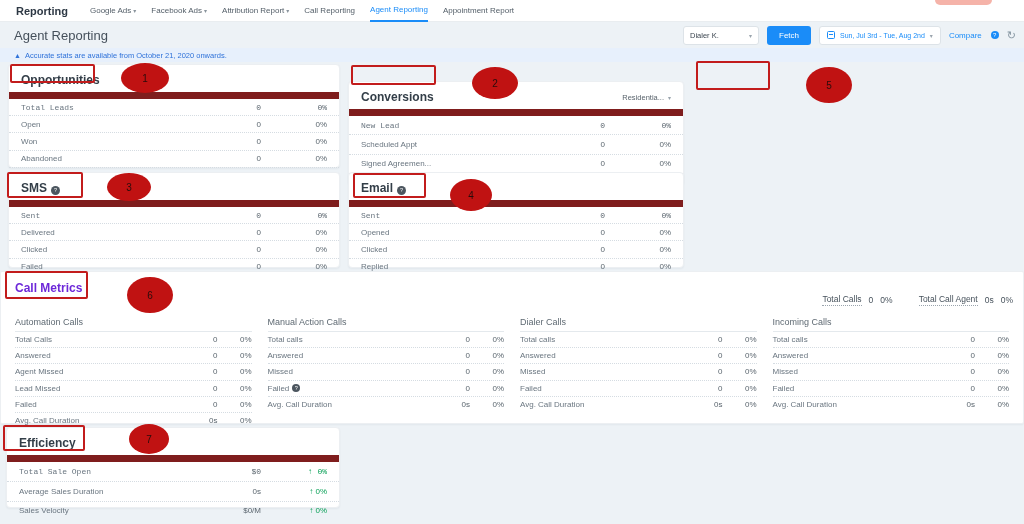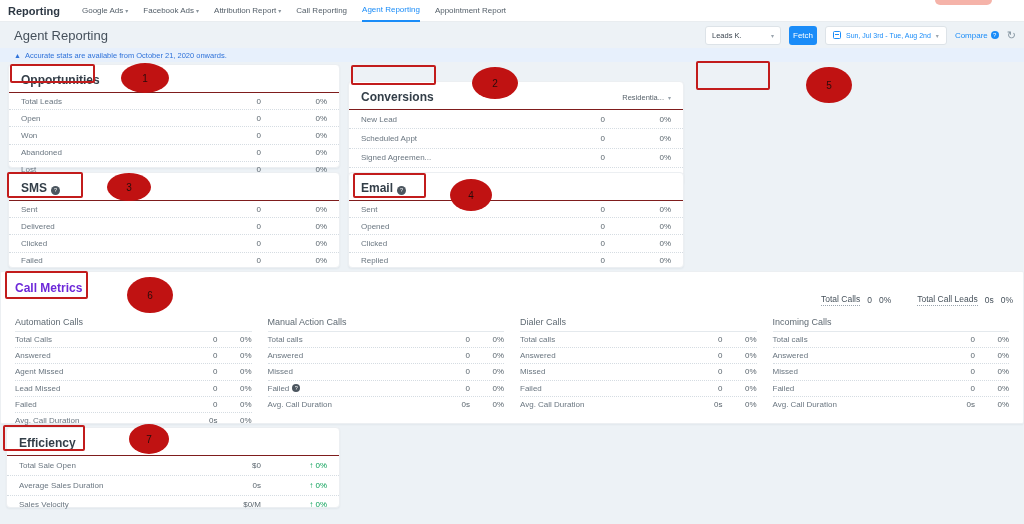--- a/index.html
+++ b/index.html
@@ -2,42 +2,42 @@
 <html><head>
 <meta charset="utf-8">
 <style>
   * { margin:0; padding:0; box-sizing:border-box; }
   html,body { width:1024px; height:524px; }
   body { font-family:"Liberation Sans", sans-serif; background:#edf2f6; position:relative; overflow:hidden; }
   .page { position:absolute; inset:0; }
 
   
   .topnav { position:absolute; top:0; left:0; right:0; height:22px; background:#ffffff;
-            border-bottom:1px solid #e9edf0; display:flex; align-items:center; padding-left:8px; z-index:5; }
+            border-bottom:1px solid #e9edf0; display:flex; align-items:center; padding-left:16px; z-index:5; }
   .brand { font-size:11px; font-weight:bold; color:#2d3844; margin-right:22px; }
   .tab { font-size:8px; color:#535e68; margin-right:15px; height:22px; display:flex; align-items:center; gap:2px; cursor:pointer; }
   .tab .chev { font-size:6px; color:#8a949d; }
   .tab.active { color:#1a8cf8; border-bottom:2px solid #1a8cf8; }
   .red-clip { position:absolute; left:935px; top:0; width:57px; height:5px; background:#f2998c; opacity:.75; border-radius:0 0 8px 8px; }
 
   
   .header { position:absolute; top:22px; left:0; right:0; height:26px; display:flex; align-items:center;
             justify-content:space-between; padding:0 8px 0 14px; }
   .page-title { font-size:13px; color:#45505b; }
   .controls { display:flex; align-items:center; gap:8px; }
   .select-box { width:76px; height:19px; background:#fff; border:1px solid #dde3e8; border-radius:3px;
                 display:flex; align-items:center; justify-content:space-between; padding:0 6px; font-size:7.5px; color:#3c4650; }
   .select-box .chev, .date-box .chev, .filter .chev { font-size:6px; color:#9aa4ad; }
   .fetch-btn { height:19px; background:#1a8cf8; color:#fff; border:none; border-radius:3px; font-size:8px;
-               padding:0 4px; font-family:inherit; cursor:pointer; }
+               padding:0 12px; font-family:inherit; cursor:pointer; }
   .date-box { height:19px; background:#fff; border:1px solid #dde3e8; border-radius:3px; display:flex;
               align-items:center; gap:5px; padding:0 7px; font-size:7px; color:#1a8cf8; }
   .cal-icon { width:8px; height:8px; border:1px solid #1a8cf8; border-radius:1.5px; position:relative; display:inline-block; }
   .cal-icon::before { content:''; position:absolute; left:1px; right:1px; top:1.5px; border-top:1px solid #1a8cf8; }
-  .compare { display:flex; align-items:center; gap:3px; font-size:8px; color:#1a8cf8; cursor:pointer; }
+  .compare { display:flex; align-items:center; gap:9px; font-size:8px; color:#1a8cf8; cursor:pointer; }
   .qmark { width:8px; height:8px; border-radius:50%; background:#1a8cf8; color:#fff; font-size:6px; line-height:8px;
            text-align:center; display:inline-block; }
   .refresh { font-size:11px; color:#8494a0; cursor:pointer; line-height:1; }
 
   
   .banner { position:absolute; top:48px; left:0; right:0; height:14px; background:#e7f0fc; display:flex;
             align-items:center; gap:4px; padding-left:14px; font-size:7.5px; color:#2f72d9; }
   .warn-icon { font-size:7px; color:#2f72d9; line-height:1; }
 
   
@@ -52,21 +52,21 @@
   #card-cm    { left:0;     top:271px; width:1024px; height:153px; border-radius:2px; }
   #card-eff   { left:6px;   top:427px; width:334px;  height:81px; }
 
   .card-head { display:flex; justify-content:space-between; align-items:center; padding:8px 12px 5px; }
   .card-title-wrap { display:flex; align-items:flex-end; gap:4px; }
   .card-title { font-size:12px; font-weight:bold; color:#333e48; }
   .filter { display:flex; align-items:center; gap:4px; font-size:7.5px; color:#5a646d; cursor:pointer; }
 
   .mrow { display:flex; align-items:center; padding:3.6px 12px; font-size:8px; color:#6a7680;
           border-top:1px dotted #d5dce2; }
-  .mrows .mrow:first-child { border-top:1px solid #7f1d1d; }
+  .mrows .mrow:first-child { border-top:7px solid #7f1d1d;font-family:Liberation Mono, monospace; }
   .mrow .ml { flex:1; display:flex; align-items:center; gap:3px; }
   .mrow .mv { color:#5b666f; }
   .mrow .mp { width:66px; text-align:right; color:#5b666f; }
   #card-conv .mrow { padding:4.7px 12px; }
   #card-eff  .mrow { padding:4.9px 12px; }
   .mp.green { color:#09a057; }
   .up-arrow { color:#09a057; font-size:8px; }
 
   .info-i { width:8px; height:8px; border-radius:50%; background:#4c565f; color:#fff; font-size:5.5px;
             line-height:8px; text-align:center; display:inline-block; }
@@ -126,21 +126,21 @@
     <div class="tab">
         <span>Appointment Report</span>
       </div>
     <div class="red-clip"></div>
   </div>
 
   <div class="header">
     <span class="page-title">Agent Reporting</span>
     <div class="controls">
       <div class="select-box">
-        <span>Leads K.</span>
+        <span>Dialer K.</span>
         <span class="chev">▾</span>
       </div>
       <button class="fetch-btn">Fetch</button>
       <div class="date-box">
         <span class="cal-icon"></span>
         <span>Sun, Jul 3rd - Tue, Aug 2nd</span>
         <span class="chev">▾</span>
       </div>
       <div class="compare">
         <span>Compare</span>
@@ -289,21 +289,21 @@
 
   <div class="card" id="card-cm">
     <div class="cm-title">Call Metrics</div>
     <div class="cm-totals">
       <div class="cm-tot">
         <span class="tot-label">Total Calls</span>
         <span>0</span>
         <span>0%</span>
       </div>
       <div class="cm-tot">
-        <span class="tot-label">Total Call Leads</span>
+        <span class="tot-label">Total Call Agent</span>
         <span>0s</span>
         <span>0%</span>
       </div>
     </div>
     <div class="cm-groups">
       <div class="cm-group">
         <div class="cm-group-title">Automation Calls</div>
         <div>
             <div class="mrow">
               <span class="ml">Total Calls</span>

